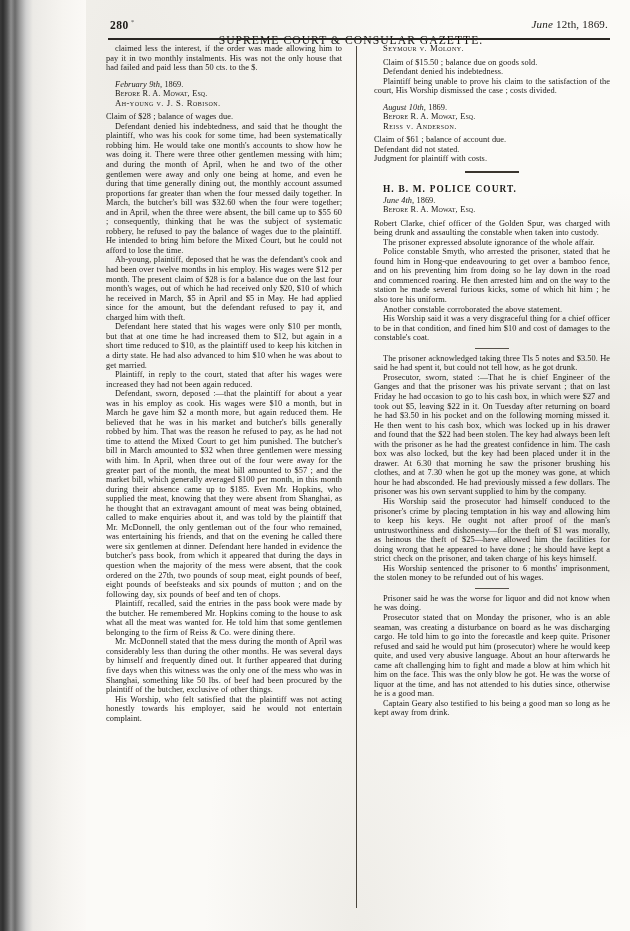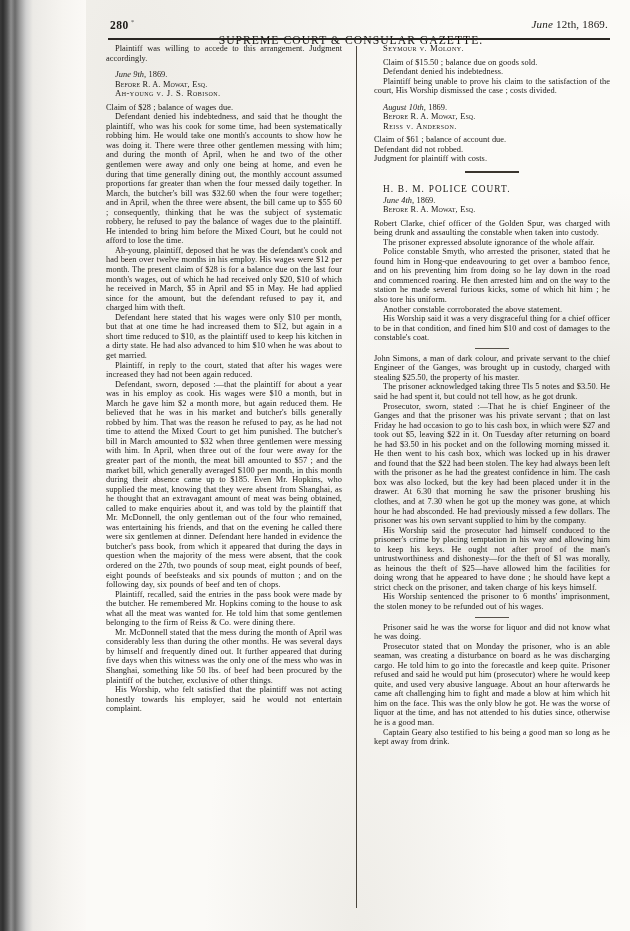--- a/index.html
+++ b/index.html
@@ -168,20 +168,21 @@
   .ctr.case-line {
     font-variant: small-caps;
     letter-spacing: .45px;
     font-size: 8.7px;
   }
   .ctr.court-head {
     font-size: 9.3px;
     letter-spacing: 1.1px;
     padding-top: 5px;
     padding-bottom: 1px;
+    font-weight: bold;
   }
   .sc { font-variant: small-caps; letter-spacing: .4px; }
 
   .gap-sm { height: 4px; }
   .gap-md { height: 7px; }
 
   .dash-rule {
     width: 54px;
     height: 2px;
     background: #3a352e;
@@ -211,25 +212,25 @@
       <span class="title">Supreme Court &amp; Consular Gazette.</span>
       <span class="date"><em>June</em><span> 12th, 1869.</span></span>
     </div>
     <div class="rule-top"></div>
 
     <div class="cols">
       <div class="col-divider"></div>
 
       <div class="col col-left">
 
-        <p>Plaintiff was willing to accede to this arrangement. Judgment accordingly.</p>
+        <p>claimed less the interest, if the order was made allowing him to pay it in two monthly instalments. His was not the only house that had failed and paid less than 50 cts. to the $.</p>
 
         <div class="gap-md"></div>
 
-        <p class="ctr date-line"><span>June 9th,</span><b> 1869.</b></p>
+        <p class="ctr date-line"><span>February 9th,</span><b> 1869.</b></p>
         <p class="ctr before-line sc">Before R. A. Mowat, Esq.</p>
         <p class="ctr case-line">Ah-young v. J. S. Robison.</p>
 
         <div class="gap-sm"></div>
 
         <p class="noindent">Claim of $28 ; balance of wages due.</p>
 
         <p>Defendant denied his indebtedness, and said that he thought the plaintiff, who was his cook for some time, had been systematically robbing him. He would take one month's accounts to show how he was doing it. There were three other gentlemen messing with him; and during the month of April, when he and two of the other gentlemen were away and only one being at home, and even he during that time generally dining out, the monthly account assumed proportions far greater than when the four messed daily together. In March, the butcher's bill was $32.60 when the four were together; and in April, when the three were absent, the bill came up to $55 60 ; consequently, thinking that he was the subject of systematic robbery, he refused to pay the balance of wages due to the plaintiff. He intended to bring him before the Mixed Court, but he could not afford to lose the time.</p>
         <p>Ah-young, plaintiff, deposed that he was the defendant's cook and had been over twelve months in his employ. His wages were $12 per month. The present claim of $28 is for a balance due on the last four month's wages, out of which he had received only $20, $10 of which he received in March, $5 in April and $5 in May. He had applied since for the amount, but the defendant refused to pay it, and charged him with theft.</p>
         <p>Defendant here stated that his wages were only $10 per month, but that at one time he had increased them to $12, but again in a short time reduced to $10, as the plaintiff used to keep his kitchen in a dirty state. He had also advanced to him $10 when he was about to get married.</p>
@@ -249,48 +250,47 @@
         <p>Defendant denied his indebtedness.</p>
         <p>Plaintiff being unable to prove his claim to the satisfaction of the court, His Worship dismissed the case ; costs divided.</p>
 
         <div class="gap-md"></div>
 
         <p class="ctr date-line"><span>August 10th,</span><b> 1869.</b></p>
         <p class="ctr before-line sc">Before R. A. Mowat, Esq.</p>
         <p class="ctr case-line">Reiss v. Anderson.</p>
         <div class="gap-sm"></div>
         <p class="noindent">Claim of $61 ; balance of account due.</p>
-        <p class="noindent">Defendant did not robbed.</p>
+        <p class="noindent">Defendant did not stated.</p>
         <p class="noindent">Judgment for plaintiff with costs.</p>
 
         <div class="dash-rule"></div>
 
         <p class="ctr court-head sc">H. B. M. POLICE COURT.</p>
         <p class="ctr date-line"><span>June 4th,</span><b> 1869.</b></p>
         <p class="ctr before-line sc">Before R. A. Mowat, Esq.</p>
 
         <div class="gap-sm"></div>
 
         <p class="noindent">Robert Clarke, chief officer of the Golden Spur, was charged with being drunk and assaulting the constable when taken into custody.</p>
         <p>The prisoner expressed absolute ignorance of the whole affair.</p>
         <p>Police constable Smyth, who arrested the prisoner, stated that he found him in Hong-que endeavouring to get over a bamboo fence, and on his preventing him from doing so he lay down in the road and commenced roaring. He then arrested him and on the way to the station he made several furious kicks, some of which hit him ; he also tore his uniform.</p>
         <p>Another constable corroborated the above statement.</p>
         <p>His Worship said it was a very disgraceful thing for a chief officer to be in that condition, and fined him $10 and cost of damages to the constable's coat.</p>
 
         <div class="dash-rule thin"></div>
 
-        <p class="noindent">John Simons, a man of dark colour, and private servant to the chief Engineer of the Ganges, was brought up in custody, charged with stealing $25.50, the property of his master.</p>
         <p>The prisoner acknowledged taking three Tls 5 notes and $3.50. He said he had spent it, but could not tell how, as he got drunk.</p>
         <p>Prosecutor, sworn, stated :—That he is chief Engineer of the Ganges and that the prisoner was his private servant ; that on last Friday he had occasion to go to his cash box, in which were $27 and took out $5, leaving $22 in it. On Tuesday after returning on board he had $3.50 in his pocket and on the following morning missed it. He then went to his cash box, which was locked up in his drawer and found that the $22 had been stolen. The key had always been left with the prisoner as he had the greatest confidence in him. The cash box was also locked, but the key had been placed under it in the drawer. At 6.30 that morning he saw the prisoner brushing his clothes, and at 7.30 when he got up the money was gone, at which hour he had absconded. He had previously missed a few dollars. The prisoner was his own servant supplied to him by the company.</p>
         <p>His Worship said the prosecutor had himself conduced to the prisoner's crime by placing temptation in his way and allowing him to keep his keys. He ought not after proof of the man's untrustworthiness and dishonesty—for the theft of $1 was morally, as heinous the theft of $25—have allowed him the facilities for doing wrong that he appeared to have done ; he should have kept a strict check on the prisoner, and taken charge of his keys himself.</p>
         <p>His Worship sentenced the prisoner to 6 months' imprisonment, the stolen money to be refunded out of his wages.</p>
 
         <div class="dash-rule thin"></div>
 
-        <p>Prisoner said he was the worse for liquor and did not know what he was doing.</p>
+        <p>Prisoner said he was the worse for liquor and did not know when he was doing.</p>
         <p>Prosecutor stated that on Monday the prisoner, who is an able seaman, was creating a disturbance on board as he was discharging cargo. He told him to go into the forecastle and keep quite. Prisoner refused and said he would put him (prosecutor) where he would keep quite, and used very abusive language. About an hour afterwards he came aft challenging him to fight and made a blow at him which hit him on the face. This was the only blow he got. He was the worse of liquor at the time, and has not attended to his duties since, otherwise he is a good man.</p>
         <p>Captain Geary also testified to his being a good man so long as he kept away from drink.</p>
 
       </div>
 
     </div>
   </div>
 </div>
 
 </body></html>

